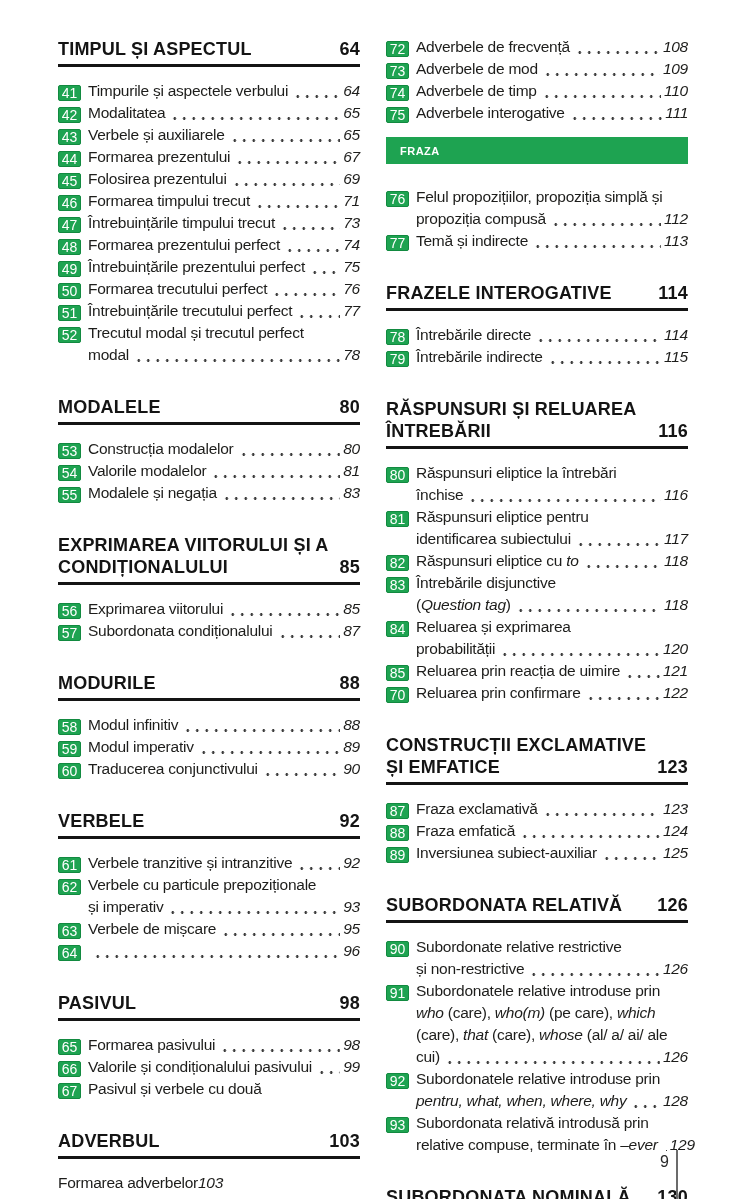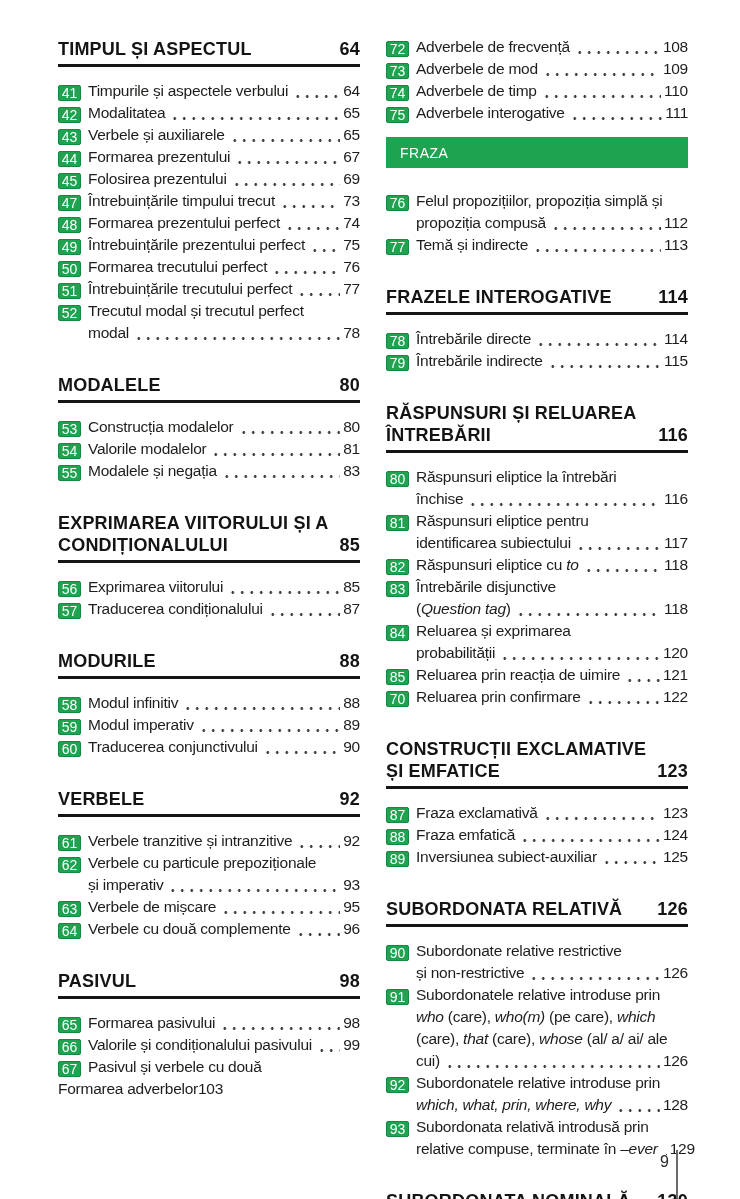--- a/index.html
+++ b/index.html
@@ -32,21 +32,21 @@
     margin:30px 0 13px 0;
     font-weight:bold;font-size:18px;line-height:22px;
     letter-spacing:.2px;color:#141414;
   }
   .col > .section-head:first-child{margin-top:2px;}
   .section-head .num{padding-left:8px;}
 
   
   .banner{
     background:var(--green);
-    color:#fff;font-weight:normal;font-size:14px;letter-spacing:.5px;
+    color:#fff;font-weight:bold;font-size:11px;letter-spacing:.5px;
     padding:8px 14px 7px 14px;
     margin:13px 0 22px 0;
   }
 
   
   .entry{font-size:15.5px;letter-spacing:-0.25px;line-height:22px;}
   .line{display:flex;align-items:baseline;white-space:pre;}
   .line.cont{padding-left:30px;}
   .badge{
     flex:0 0 auto;
@@ -62,21 +62,21 @@
   .seg{flex:0 0 auto;}
   .seg i{}
   .dots{
     flex:1 1 6px;min-width:4px;height:13px;align-self:flex-end;
     margin:0 3px 3px 5px;
     background-image:radial-gradient(circle,var(--dot) 1.25px,rgba(0,0,0,0) 1.55px);
     background-size:9.5px 5px;
     background-repeat:repeat-x;
     background-position:left bottom;
   }
-  .pg{flex:0 0 auto;text-align:right;}
+  .pg{flex:0 0 auto;text-align:right;font-style:italic;}
 
   
   .footer{
     position:absolute;right:62px;bottom:0;
     display:flex;align-items:flex-start;gap:7px;
   }
   .footer .folio{font-size:16px;color:#2a2a2a;margin-top:3px;}
   .footer .bar{width:2px;height:49px;background:#6b6b6b;}
 </style>
 </head>
@@ -98,20 +98,23 @@
         <div class="entry">
           <div class="line"><span class="badge">43</span><span class="seg">Verbele și auxiliarele</span><span class="dots"></span><span class="pg">65</span></div>
         </div>
         <div class="entry">
           <div class="line"><span class="badge">44</span><span class="seg">Formarea prezentului</span><span class="dots"></span><span class="pg">67</span></div>
         </div>
         <div class="entry">
           <div class="line"><span class="badge">45</span><span class="seg">Folosirea prezentului</span><span class="dots"></span><span class="pg">69</span></div>
         </div>
         <div class="entry">
+          <div class="line"><span class="badge">46</span><span class="seg">Formarea timpului trecut</span><span class="dots"></span><span class="pg">71</span></div>
+        </div>
+        <div class="entry">
           <div class="line"><span class="badge">47</span><span class="seg">Întrebuințările timpului trecut</span><span class="dots"></span><span class="pg">73</span></div>
         </div>
         <div class="entry">
           <div class="line"><span class="badge">48</span><span class="seg">Formarea prezentului perfect</span><span class="dots"></span><span class="pg">74</span></div>
         </div>
         <div class="entry">
           <div class="line"><span class="badge">49</span><span class="seg">Întrebuințările prezentului perfect</span><span class="dots"></span><span class="pg">75</span></div>
         </div>
         <div class="entry">
           <div class="line"><span class="badge">50</span><span class="seg">Formarea trecutului perfect</span><span class="dots"></span><span class="pg">76</span></div>
@@ -137,21 +140,21 @@
           <div class="line"><span class="badge">55</span><span class="seg">Modalele și negația</span><span class="dots"></span><span class="pg">83</span></div>
         </div>
         <div class="section-head">
           <span class="title">EXPRIMAREA VIITORULUI ȘI A CONDIȚIONALULUI</span>
           <span class="num">85</span>
         </div>
         <div class="entry">
           <div class="line"><span class="badge">56</span><span class="seg">Exprimarea viitorului</span><span class="dots"></span><span class="pg">85</span></div>
         </div>
         <div class="entry">
-          <div class="line"><span class="badge">57</span><span class="seg">Traducerea condiționalului</span><span class="dots"></span><span class="pg">87</span></div>
+          <div class="line"><span class="badge">57</span><span class="seg">Subordonata condiționalului</span><span class="dots"></span><span class="pg">87</span></div>
         </div>
         <div class="section-head">
           <span class="title">MODURILE</span>
           <span class="num">88</span>
         </div>
         <div class="entry">
           <div class="line"><span class="badge">58</span><span class="seg">Modul infinitiv</span><span class="dots"></span><span class="pg">88</span></div>
         </div>
         <div class="entry">
           <div class="line"><span class="badge">59</span><span class="seg">Modul imperativ</span><span class="dots"></span><span class="pg">89</span></div>
@@ -167,34 +170,38 @@
           <div class="line"><span class="badge">61</span><span class="seg">Verbele tranzitive și intranzitive</span><span class="dots"></span><span class="pg">92</span></div>
         </div>
         <div class="entry">
           <div class="line"><span class="badge">62</span><span class="seg">Verbele cu particule prepoziționale</span></div>
           <div class="line cont"><span class="seg">și imperativ</span><span class="dots"></span><span class="pg">93</span></div>
         </div>
         <div class="entry">
           <div class="line"><span class="badge">63</span><span class="seg">Verbele de mișcare</span><span class="dots"></span><span class="pg">95</span></div>
         </div>
         <div class="entry">
-          <div class="line"><span class="badge">64</span><span class="seg">Verbele cu două complemente</span><span class="dots"></span><span class="pg">96</span></div>
+          <div class="line"><span class="badge">64</span><span class="dots"></span><span class="pg">96</span></div>
         </div>
         <div class="section-head">
           <span class="title">PASIVUL</span>
           <span class="num">98</span>
         </div>
         <div class="entry">
           <div class="line"><span class="badge">65</span><span class="seg">Formarea pasivului</span><span class="dots"></span><span class="pg">98</span></div>
         </div>
         <div class="entry">
           <div class="line"><span class="badge">66</span><span class="seg">Valorile și condiționalului pasivului</span><span class="dots"></span><span class="pg">99</span></div>
         </div>
         <div class="entry">
           <div class="line"><span class="badge">67</span><span class="seg">Pasivul și verbele cu două</span></div>
+        </div>
+        <div class="section-head">
+          <span class="title">ADVERBUL</span>
+          <span class="num">103</span>
         </div>
         <div class="entry">
           <div class="line"><span class="seg">Formarea adverbelor</span><span class="pg">103</span></div>
         </div>
       </div>
       <div class="col">
         <div class="entry">
           <div class="line"><span class="badge">72</span><span class="seg">Adverbele de frecvență</span><span class="dots"></span><span class="pg">108</span></div>
         </div>
         <div class="entry">
@@ -275,21 +282,21 @@
           <div class="line cont"><span class="seg">și non-restrictive</span><span class="dots"></span><span class="pg">126</span></div>
         </div>
         <div class="entry">
           <div class="line"><span class="badge">91</span><span class="seg">Subordonatele relative introduse prin</span></div>
           <div class="line cont"><span class="seg"><i>who</i></span><span class="seg"> (care), </span><span class="seg"><i>who(m)</i></span><span class="seg"> (pe care), </span><span class="seg"><i>which</i></span></div>
           <div class="line cont"><span class="seg">(care), </span><span class="seg"><i>that</i></span><span class="seg"> (care), </span><span class="seg"><i>whose</i></span><span class="seg"> (al/ a/ ai/ ale</span></div>
           <div class="line cont"><span class="seg">cui)</span><span class="dots"></span><span class="pg">126</span></div>
         </div>
         <div class="entry">
           <div class="line"><span class="badge">92</span><span class="seg">Subordonatele relative introduse prin</span></div>
-          <div class="line cont"><span class="seg"><i>which, what, prin, where, why</i></span><span class="dots"></span><span class="pg">128</span></div>
+          <div class="line cont"><span class="seg"><i>pentru, what, when, where, why</i></span><span class="dots"></span><span class="pg">128</span></div>
         </div>
         <div class="entry">
           <div class="line"><span class="badge">93</span><span class="seg">Subordonata relativă introdusă prin</span></div>
           <div class="line cont"><span class="seg">relative compuse, terminate în </span><span class="seg"><i>–ever</i></span><span class="dots"></span><span class="pg">129</span></div>
         </div>
         <div class="section-head">
           <span class="title">SUBORDONATA NOMINALĂ</span>
           <span class="num">130</span>
         </div>
       </div>

